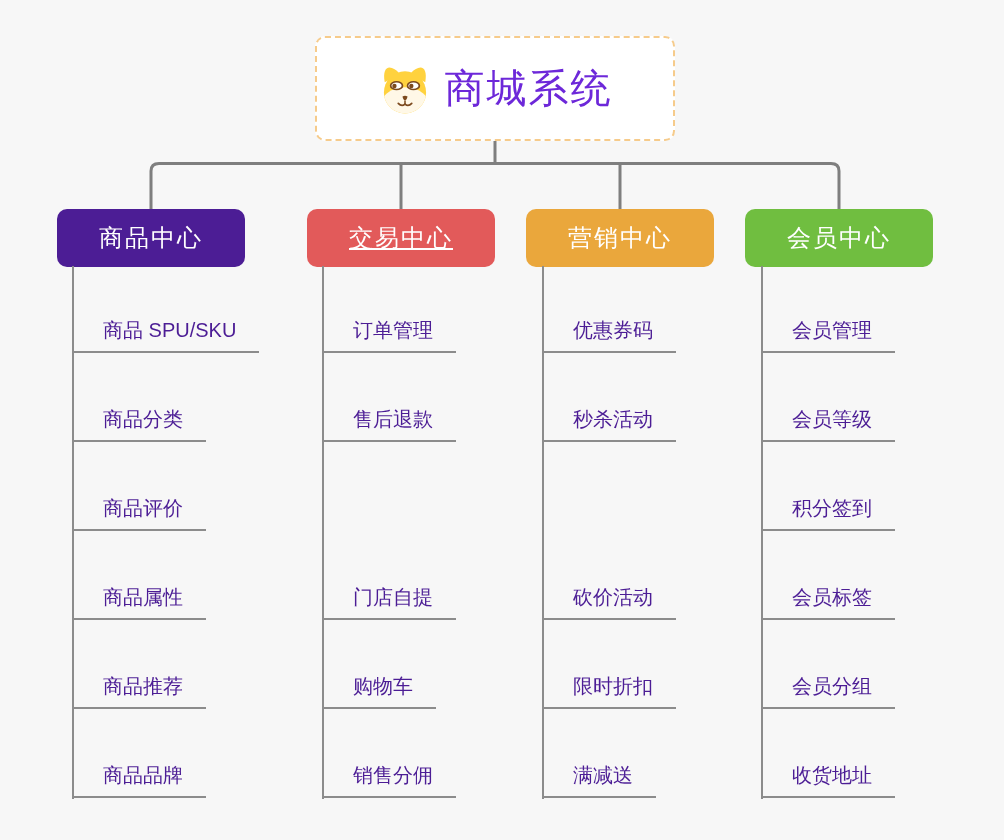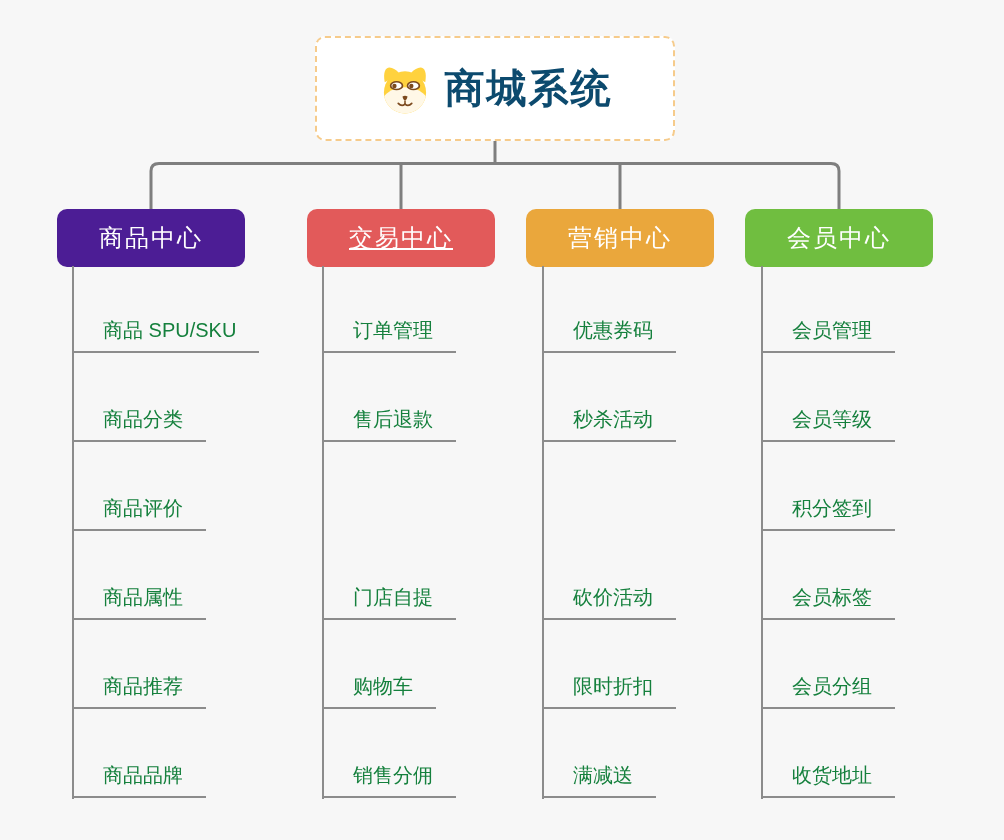--- a/index.html
+++ b/index.html
@@ -16,40 +16,40 @@
   .connector-layer{position:absolute;left:0;top:0;width:1004px;height:840px;pointer-events:none;}
 
   
   .root-node{
     position:absolute;left:315px;top:36px;width:360px;height:105px;
     background:#ffffff;border:2px dashed #f6cb8b;border-radius:10px;
     box-sizing:border-box;
     display:flex;align-items:center;justify-content:center;gap:13px;
     cursor:pointer;
   }
-  .root-title{font-size:40px;color:#0c4a6e;letter-spacing:2px;font-weight:bold;}
+  .root-title{font-size:40px;color:#6d28d9;letter-spacing:2px;}
   .dog-icon{width:54px;height:54px;display:block;}
 
   
   .branch-node{
     position:absolute;top:209px;width:188px;height:58px;
     border-radius:10px;color:#ffffff;font-size:24px;letter-spacing:2px;
     display:flex;align-items:center;justify-content:center;
     cursor:pointer;
   }
 
   
   .leaf-trunk{
     position:absolute;top:266px;height:533px;width:2px;background:#8c8c8c;
   }
 
   
   .leaf{
     position:absolute;
-    font-size:20px;color:#15803d;line-height:26px;
+    font-size:20px;color:#4c1d95;line-height:26px;
     padding:0 23px 8px 31px;
     border-bottom:2px solid #8c8c8c;
     white-space:nowrap;
     cursor:pointer;
   }
   
   .r0{top:317px}.r1{top:406px}.r2{top:495px}.r3{top:584px}.r4{top:673px}.r5{top:762px}
   
   .c0{left:72px}.c1{left:322px}.c2{left:542px}.c3{left:761px}
 </style>

